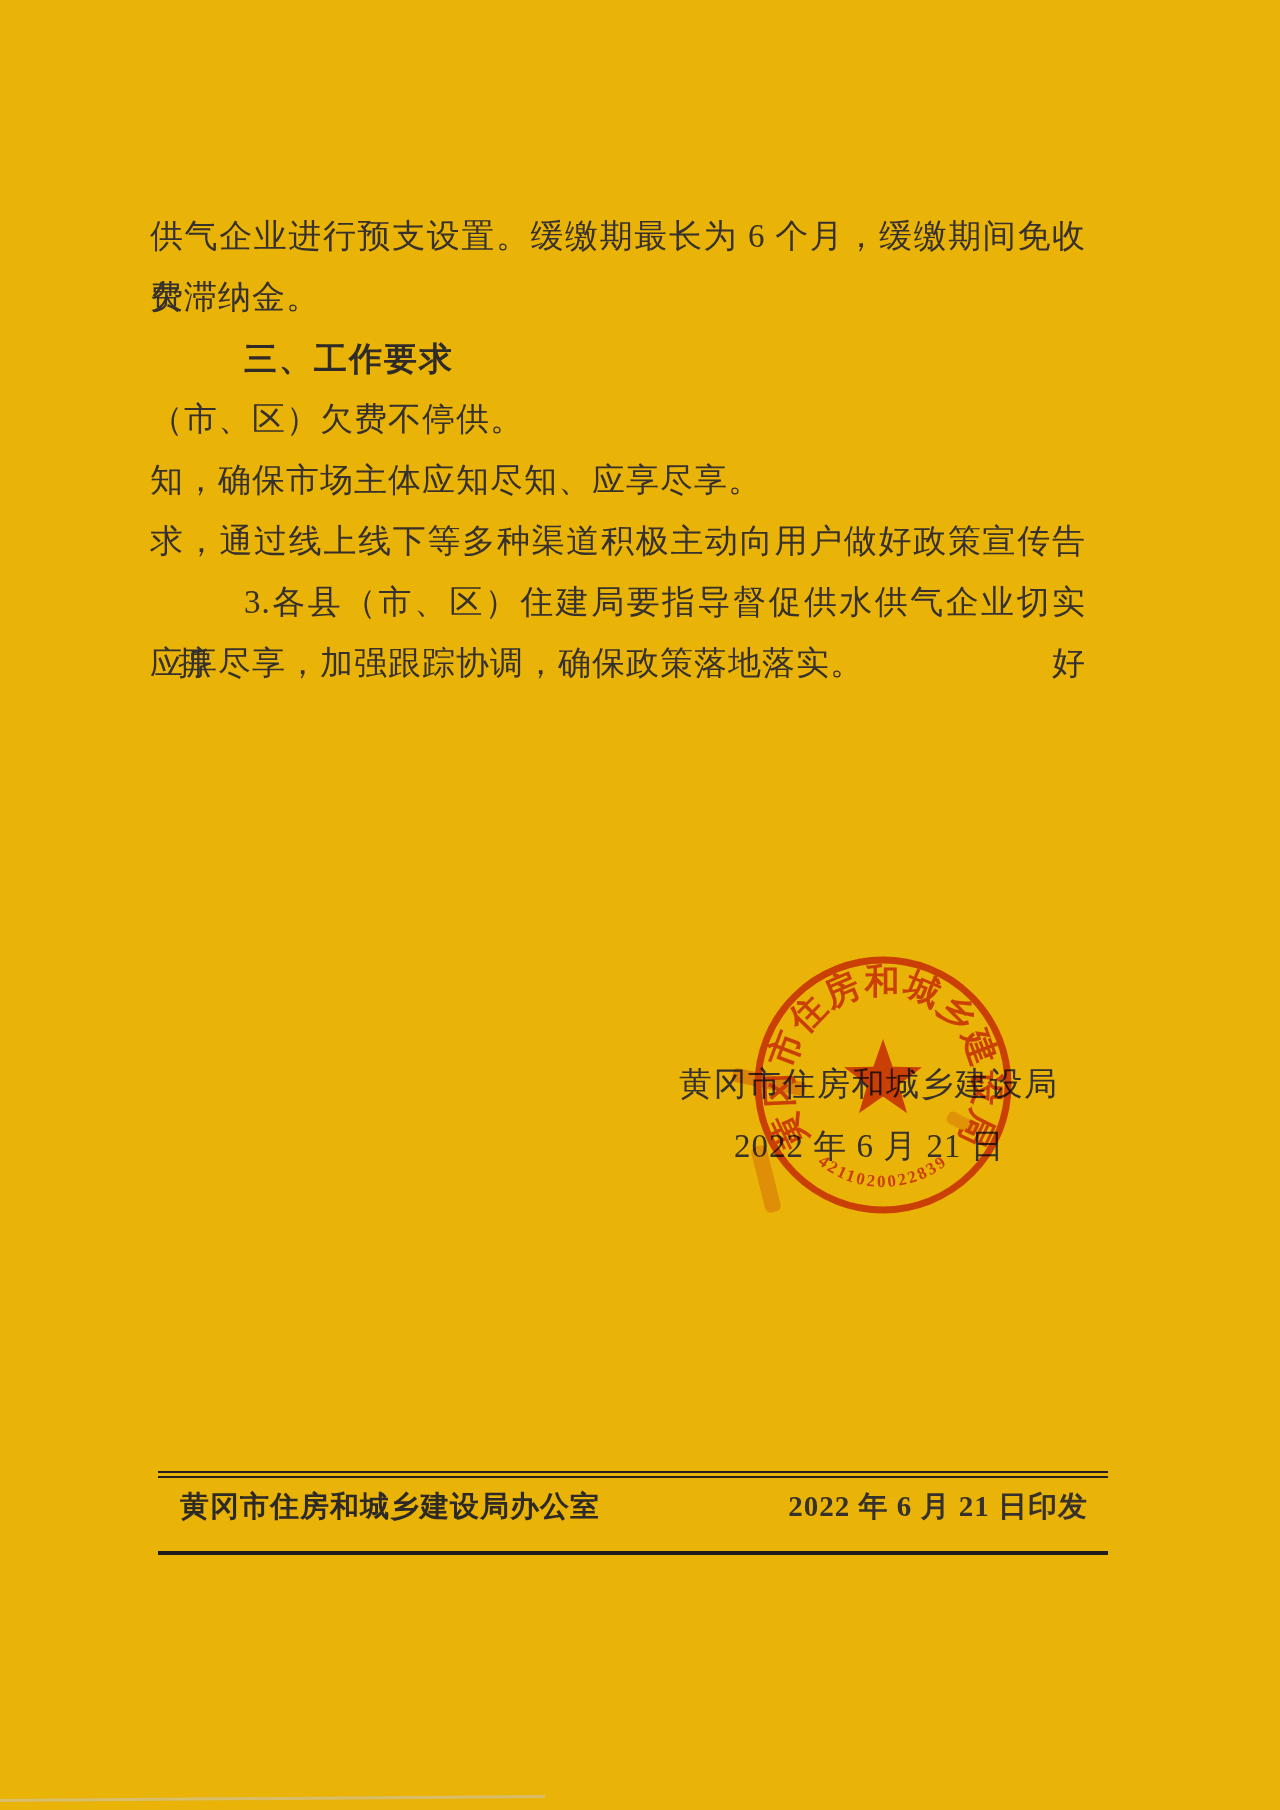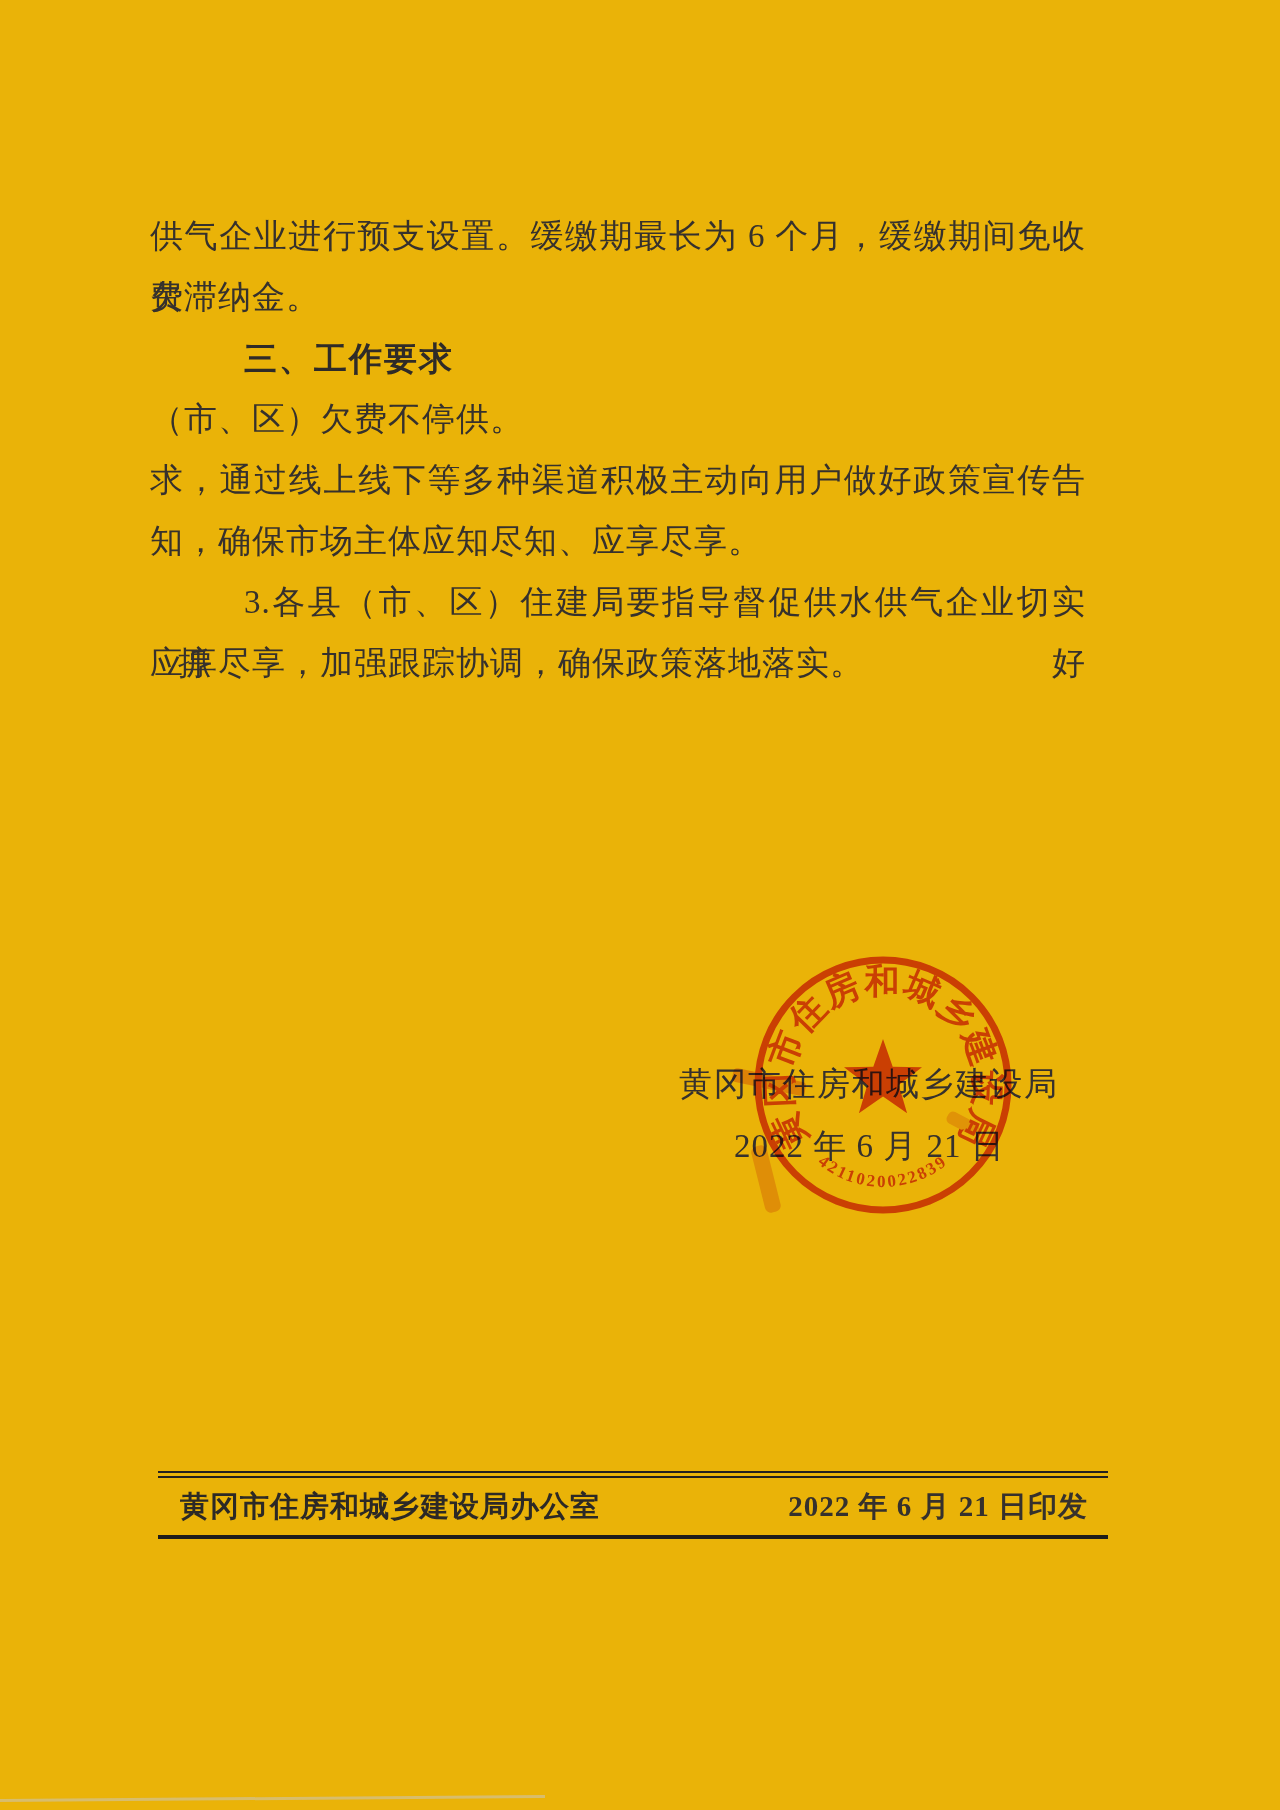--- a/index.html
+++ b/index.html
@@ -41,21 +41,21 @@
   .stamp .ring-text{font-size:35px; font-weight:600; letter-spacing:2px;}
   .stamp .serial-text{font-size:17px; font-weight:600; letter-spacing:2.5px;}
   
   .footer{position:absolute; left:158px; top:1471px; width:950px;}
   .rule-double{
     height:7px; box-sizing:border-box;
     border-top:2px solid #24211f; border-bottom:2px solid #24211f;
   }
   .footer-row{
     display:flex; justify-content:space-between; align-items:center;
-    height:57px; padding:0 20px 0 22px;
+    height:57px; padding:0 20px 16px 22px;
   }
   .footer-office{
     font-family:"Liberation Sans","DejaVu Sans",sans-serif;
     font-weight:bold; font-size:29px; letter-spacing:1px; color:#2c2926;
     white-space:nowrap;
   }
   .footer-date{
     font-size:29px; letter-spacing:1px; color:#36312d; white-space:nowrap;font-weight:bold;
   }
   .rule-single{height:4px; background:#1f1d1b;}
@@ -68,22 +68,22 @@
 </head>
 <body>
 
 <div class="page">
 
   <div class="body-text">
     <div class="tline j">供气企业进行预支设置。缓缴期最长为 6 个月，缓缴期间免收欠</div>
     <div class="tline">费滞纳金。</div>
     <div class="tline heading indent">三、工作要求</div>
     <div class="tline">（市、区）欠费不停供。</div>
+    <div class="tline">知，确保市场主体应知尽知、应享尽享。</div>
     <div class="tline j">求，通过线上线下等多种渠道积极主动向用户做好政策宣传告</div>
-    <div class="tline">知，确保市场主体应知尽知、应享尽享。</div>
     <div class="tline j indent">3.各县（市、区）住建局要指导督促供水供气企业切实抓好</div>
     <div class="tline">应享尽享，加强跟踪协调，确保政策落地落实。</div>
   </div>
 
   <div class="sig-org">黄冈市住房和城乡建设局</div>
   <div class="sig-date">2022 年 6 月 21 日</div>
 
   <svg class="stamp" viewBox="0 0 280 280" xmlns="http://www.w3.org/2000/svg">
     <defs>
       <path id="arcTop" d="M 72.5 199.1 A 92 92 0 1 1 213.5 199.1"></path>

